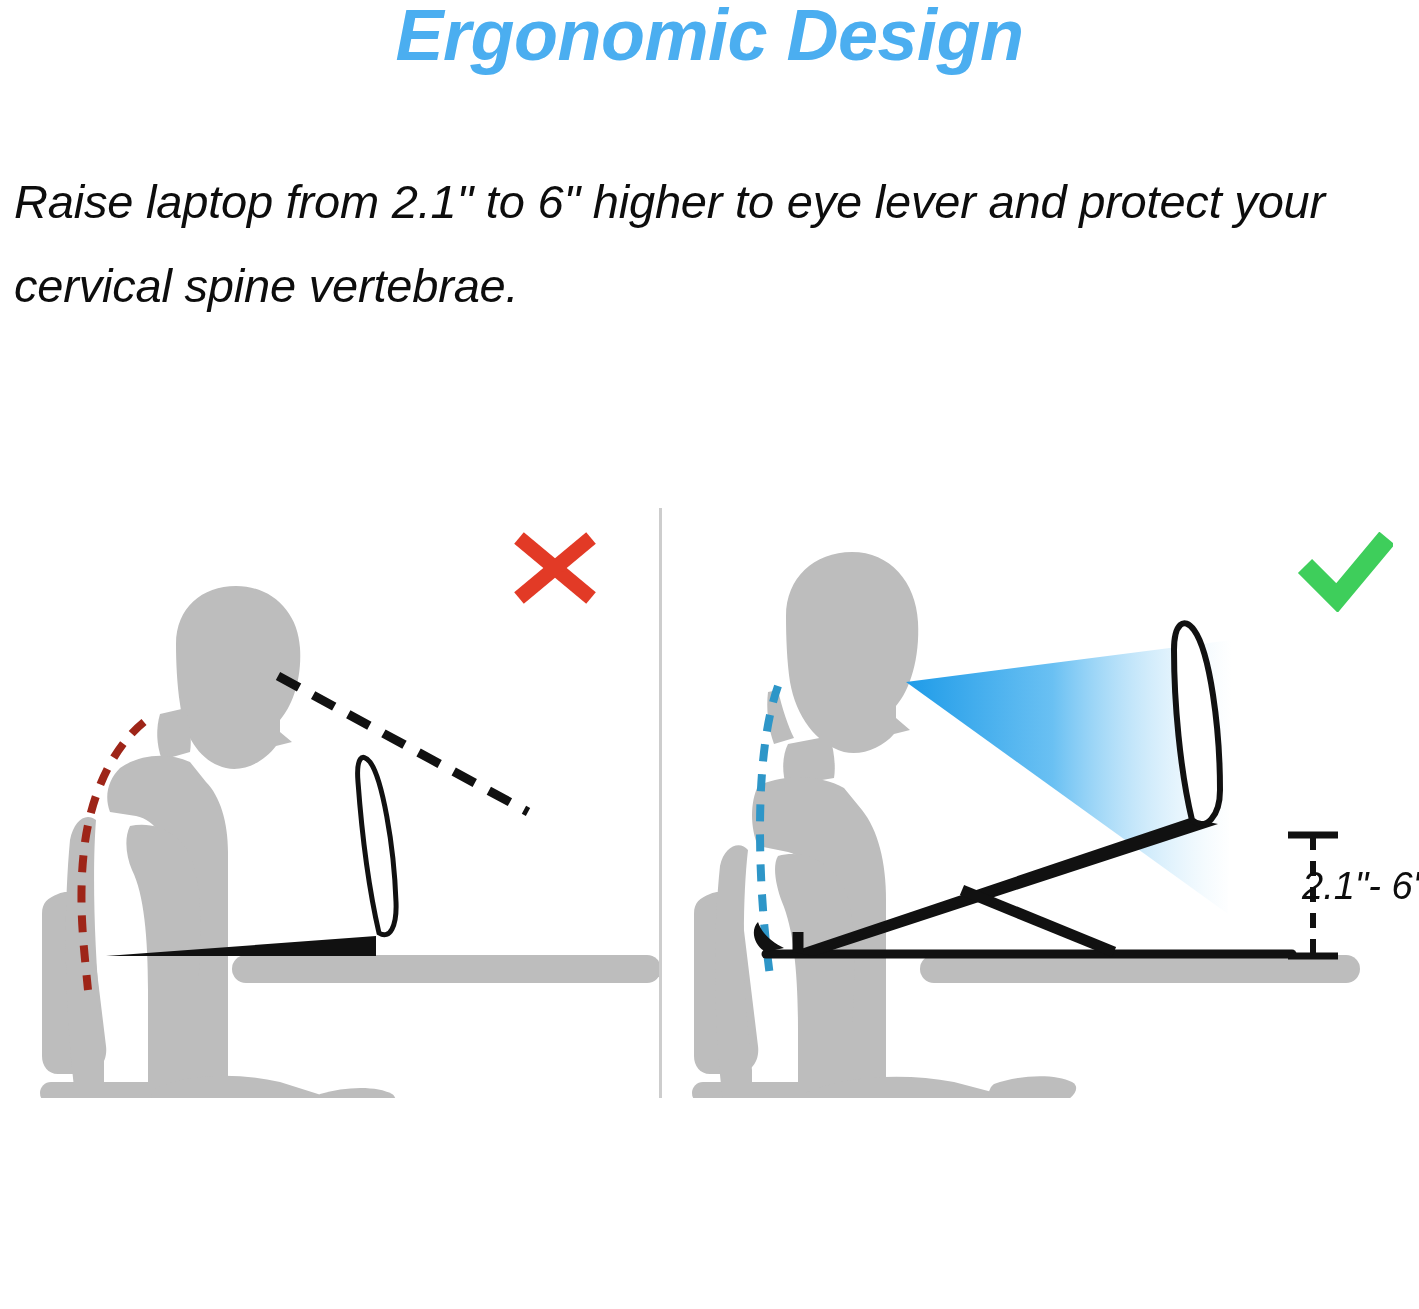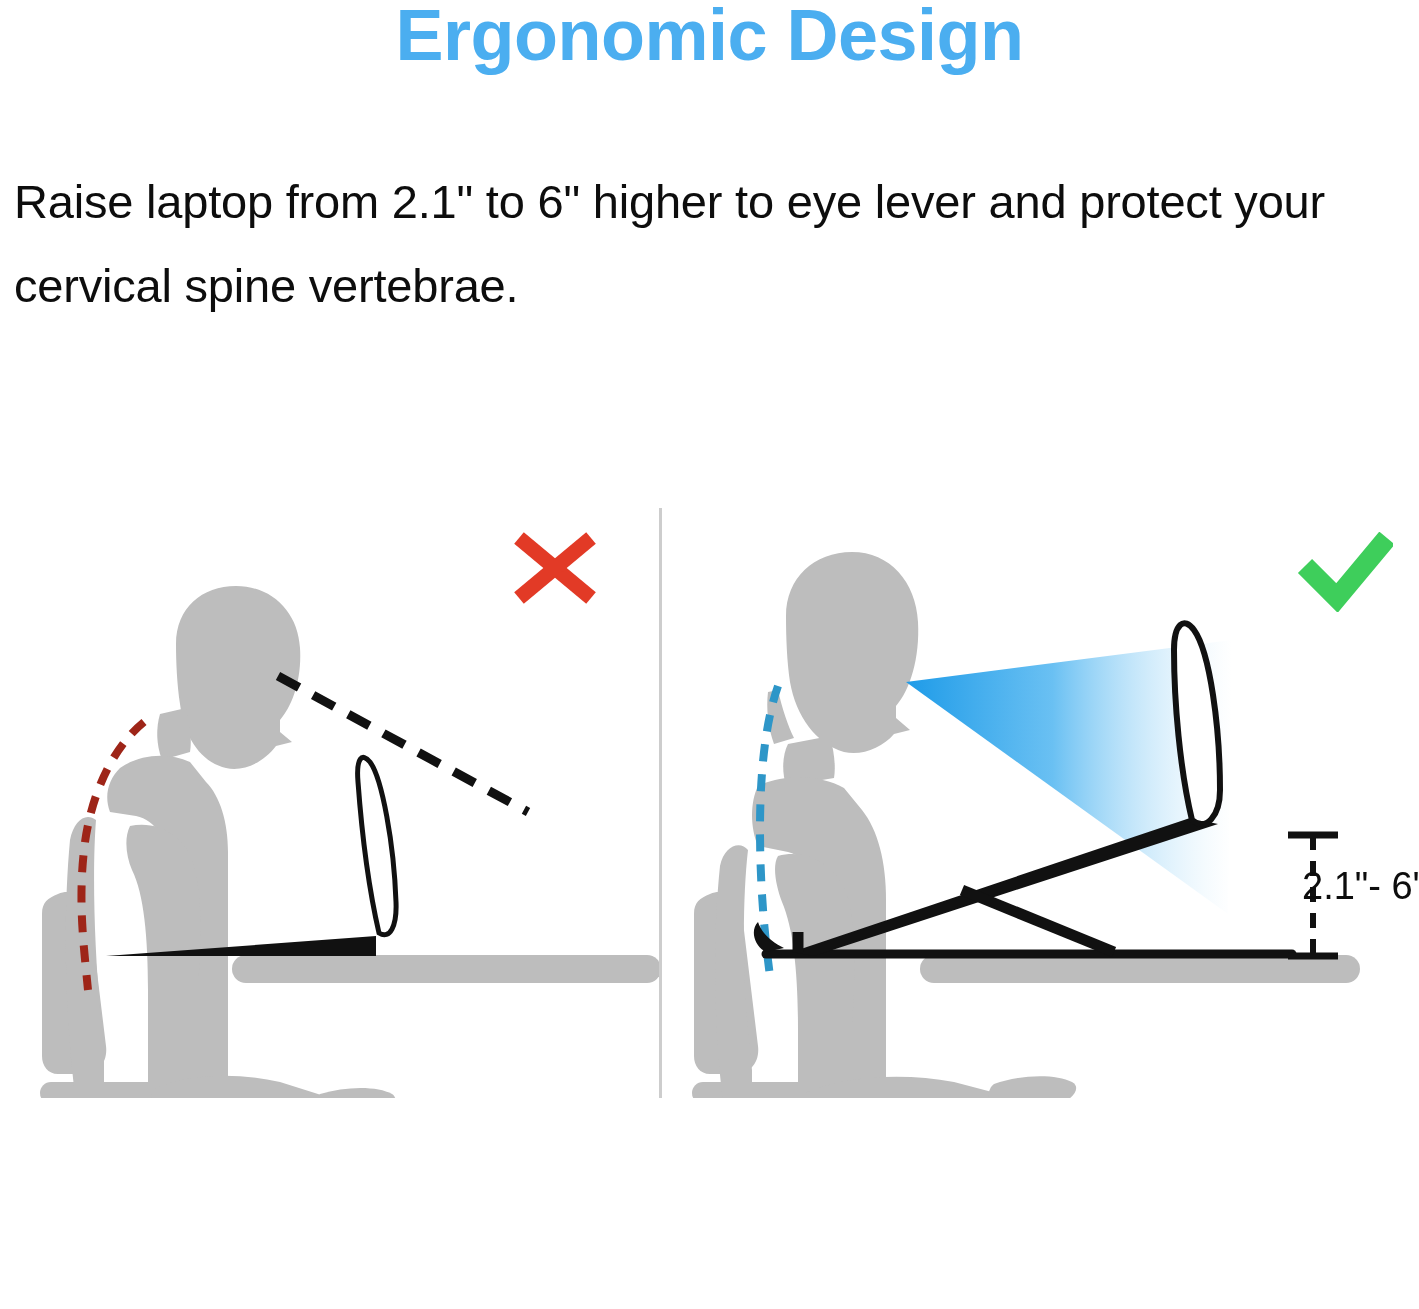--- a/index.html
+++ b/index.html
@@ -10,20 +10,21 @@
   }
   body {
     font-family: "Liberation Sans", sans-serif;
   }
   #page {
     position: relative;
     width: 1419px;
     height: 1098px;
     background: #ffffff;
     overflow: hidden;
+    font-style: italic;
   }
   
   #title {
     position: absolute;
     left: 0;
     top: -2px;
     width: 1419px;
     text-align: center;
     font-size: 72px;
     font-weight: bold;

